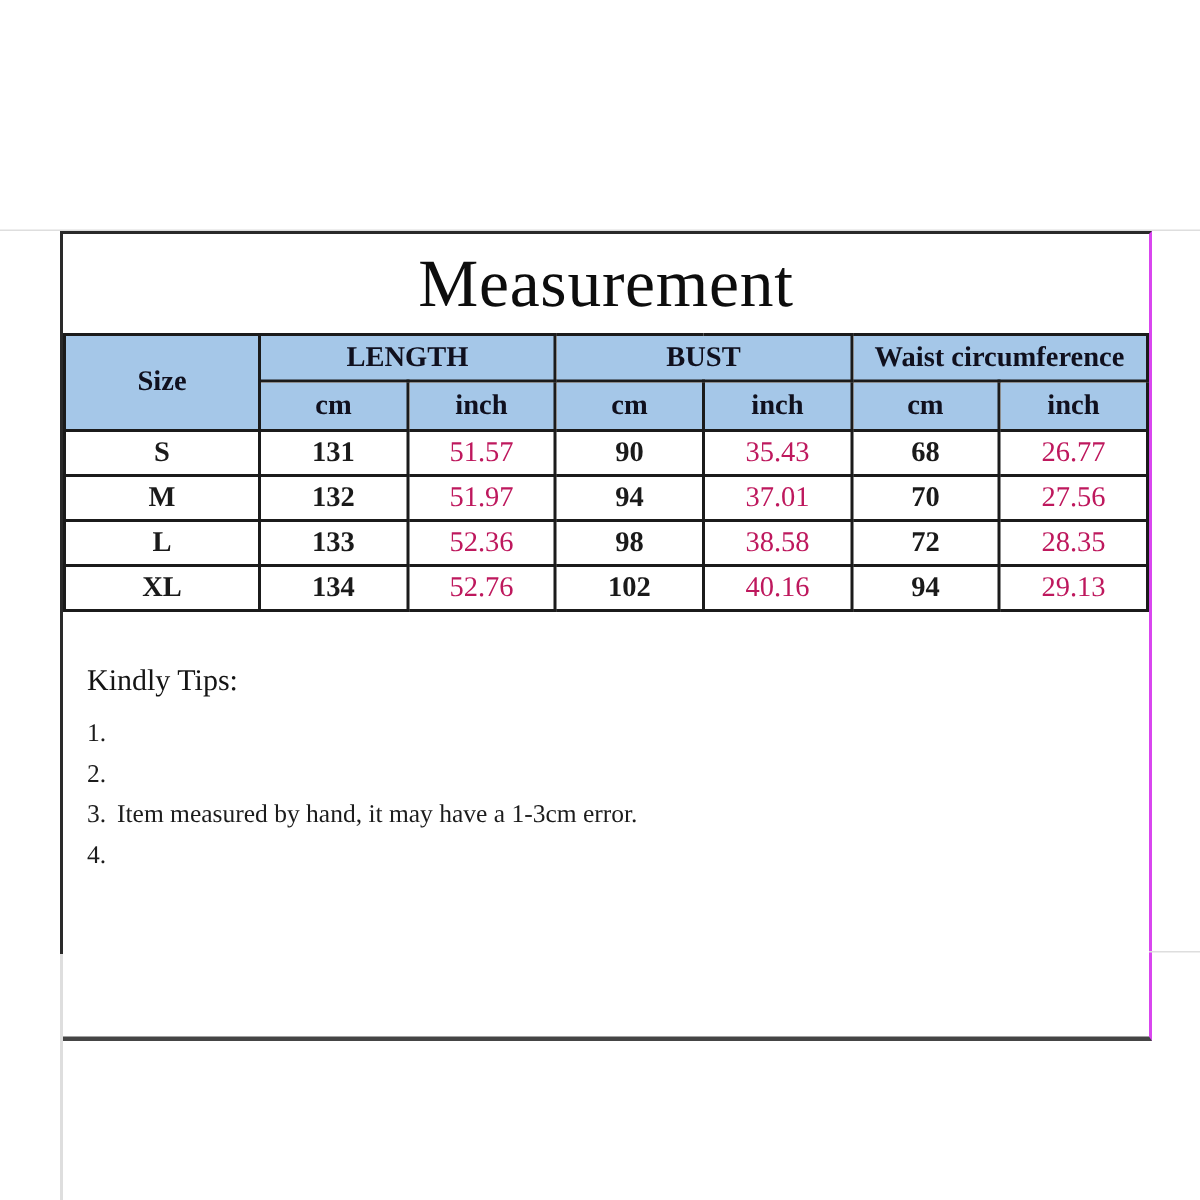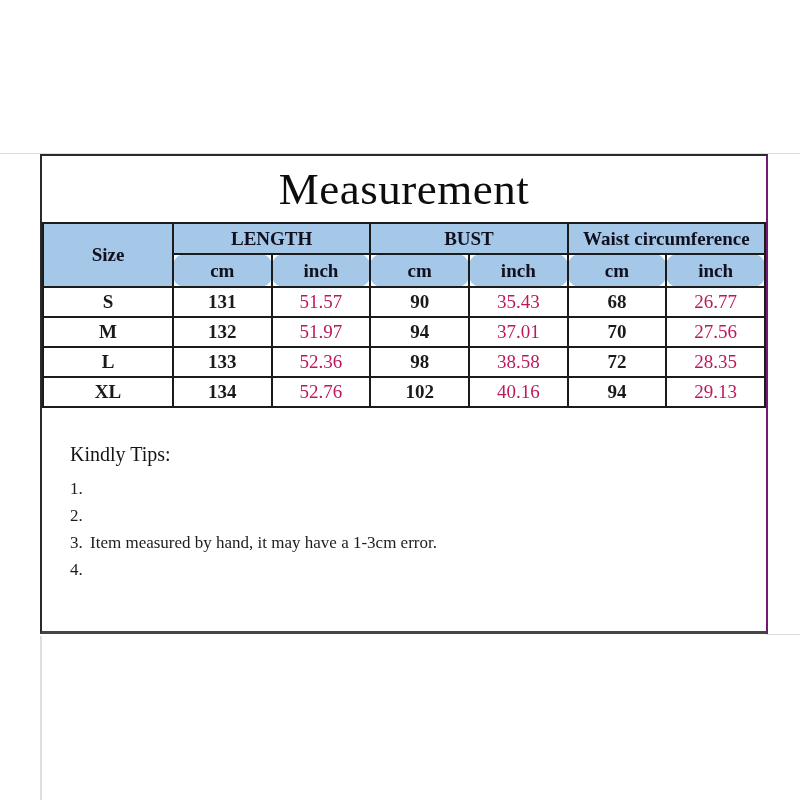--- a/index.html
+++ b/index.html
@@ -22,26 +22,26 @@
     position: absolute; left: 40px; top: 636px; width: 2px; height: 164px;
     background: var(--faint-line, #e2e2e2);
   }
   .page-line-bottom-right {
     position: absolute; left: 766px; top: 634px; width: 34px; height: 1px;
     background: var(--faint-line, #e2e2e2);
   }
 
   
   .content-box {
-    position: absolute; left: 40px; top: 154px; width: 728px; height: 480px;
+    position: absolute; left: 40px; top: 154px; width: 728px; height: 540px;
     background: #ffffff;
     border-top: 2px solid var(--box-border, #2a2a2a);
     border-left: 2px solid var(--box-border, #2a2a2a);
     border-bottom: 3px solid #454545;
-    border-right: 2px solid #701a75;
+    border-right: 2px solid #d946ef;
   }
 
   .title {
     height: 66px;
     display: flex; align-items: center; justify-content: center;
     font-size: 45px;
     letter-spacing: 0.5px;
     color: #0d0d0d;
     font-weight: 400;
   }
@@ -59,29 +59,29 @@
     padding: 0;
     overflow: hidden;
     white-space: nowrap;
   }
   .size-table thead th {
     background: var(--header-bg, #a5c7e8);
     color: #10101e;
     font-weight: bold;
   }
   .size-table tr.group-row th { height: 31px; }
-  .size-table tr.unit-row th  { height: 33px; border-radius: 12px; }
+  .size-table tr.unit-row th  { height: 33px; }
   .size-table tbody tr { height: 30px; }
   .col-size { width: 130px; }
   .b { font-weight: bold; }
   .r { font-weight: normal; color: #be185d; }
 
   .tips {
     margin-top: 35px;
-    padding-left: 28px;
+    padding-left: 16px;
   }
   .tips-heading {
     font-size: 20px;
     color: #141414;
     margin-bottom: 12px;
   }
   .tip-item {
     display: flex;
     font-size: 17px;
     line-height: 21.5px;

